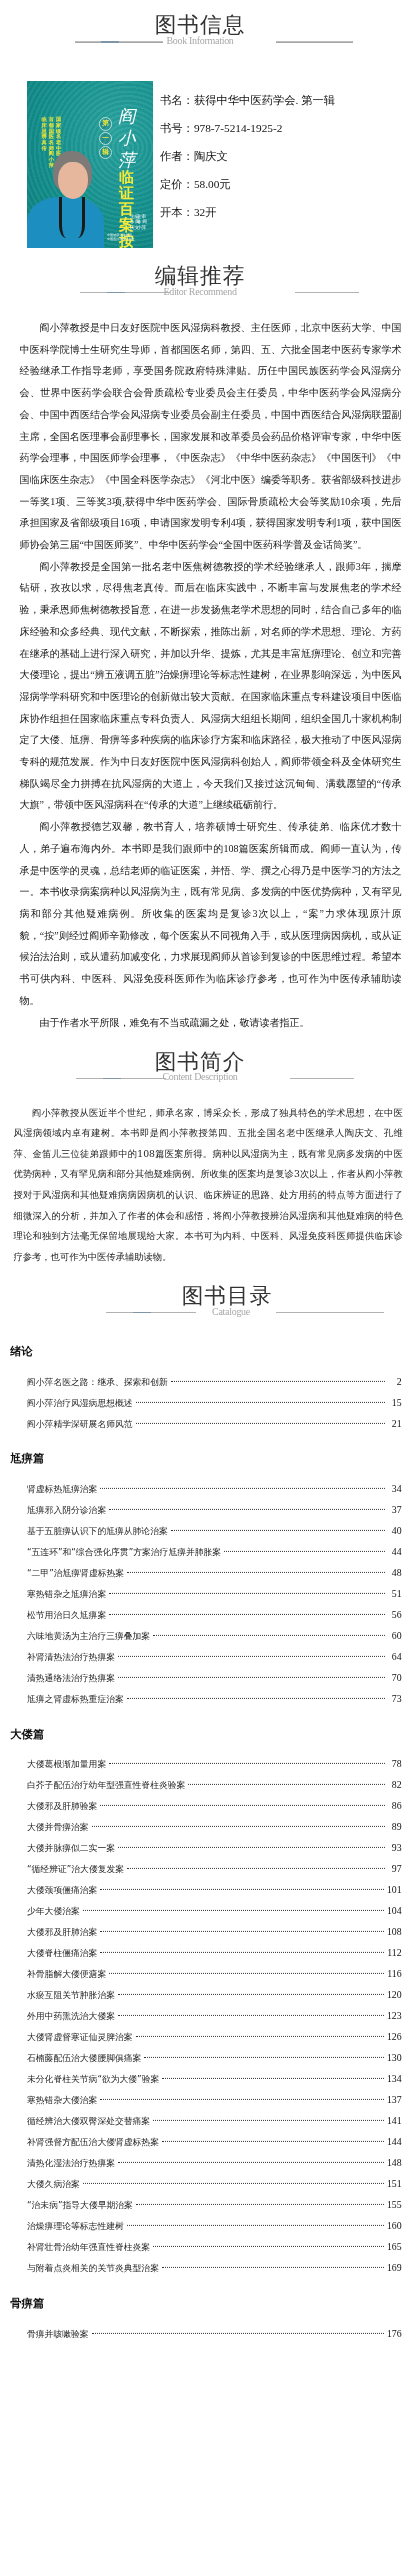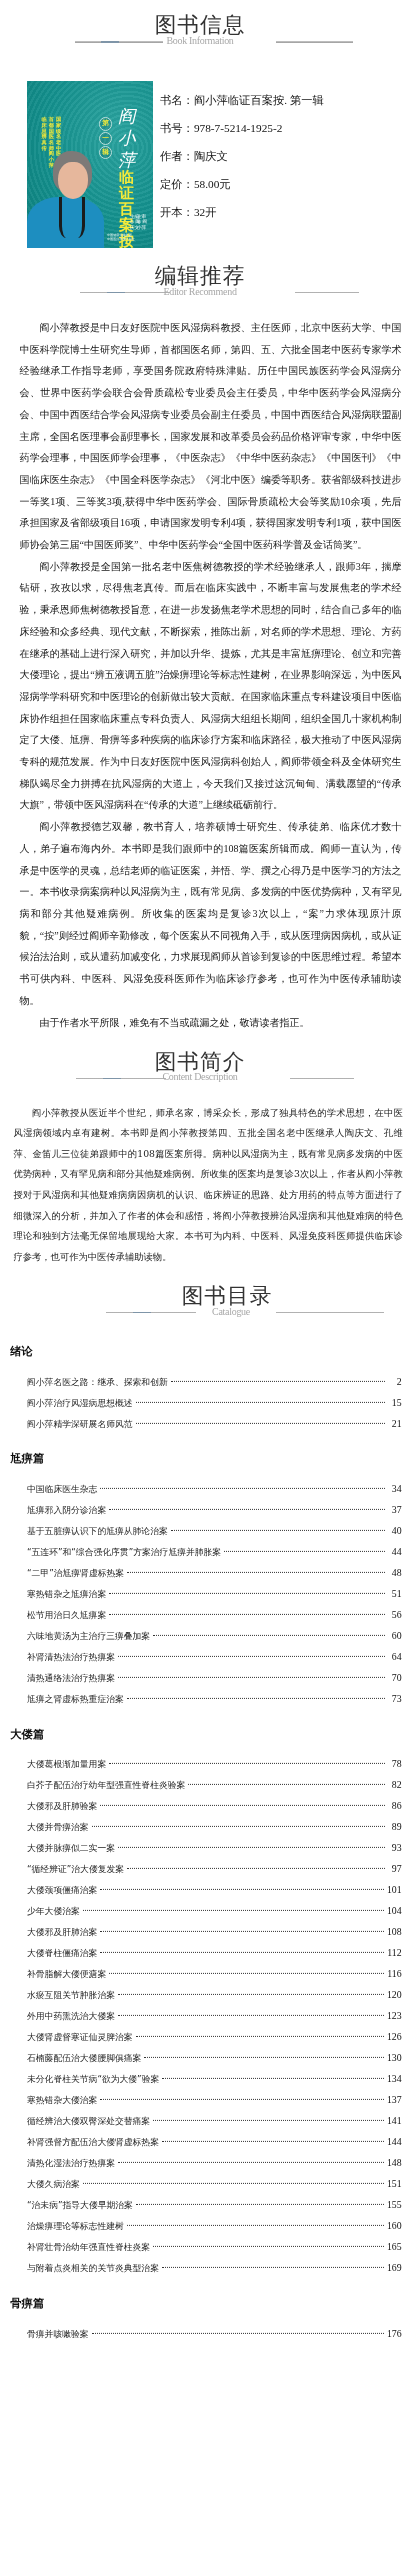--- a/index.html
+++ b/index.html
@@ -93,21 +93,21 @@
         </div>
         <div class="editors" style="left:110px;top:133px;">主审 ◎ 阎小萍</div>
         <div class="editors" style="left:103px;top:133px;">主编 ◎ 陶庆文</div>
         <div class="publisher">
           <div>中国健康传媒集团</div>
           <div>中国医药科技出版社</div>
         </div>
       </div>
 
       <div class="info-list">
-        <div class="info-item"><span>书名：</span><span>阎小萍临证百案按. 第一辑</span></div>
+        <div class="info-item"><span>书名：</span><span>获得中华中医药学会. 第一辑</span></div>
         <div class="info-item"><span>书号：</span><span>978-7-5214-1925-2</span></div>
         <div class="info-item"><span>作者：</span><span>陶庆文</span></div>
         <div class="info-item"><span>定价：</span><span>58.00元</span></div>
         <div class="info-item"><span>开本：</span><span>32开</span></div>
       </div>
     </div>
   </section>
 
   <section>
     <div class="sec-head" id="rec-head">
@@ -164,21 +164,21 @@
           </div>
           <div class="toc-item">
             <span class="title">阎小萍精学深研展名师风范</span>
             <span class="dots"></span>
             <span class="page-no">21</span>
           </div>
         </div>
         <div class="toc-section">
           <div class="toc-section-title">尪痹篇</div>
           <div class="toc-item">
-            <span class="title">中国临床医生杂志</span>
+            <span class="title">肾虚标热尪痹治案</span>
             <span class="dots"></span>
             <span class="page-no">34</span>
           </div>
           <div class="toc-item">
             <span class="title">尪痹邪入阴分诊治案</span>
             <span class="dots"></span>
             <span class="page-no">37</span>
           </div>
           <div class="toc-item">
             <span class="title">基于五脏痹认识下的尪痹从肺论治案</span>

